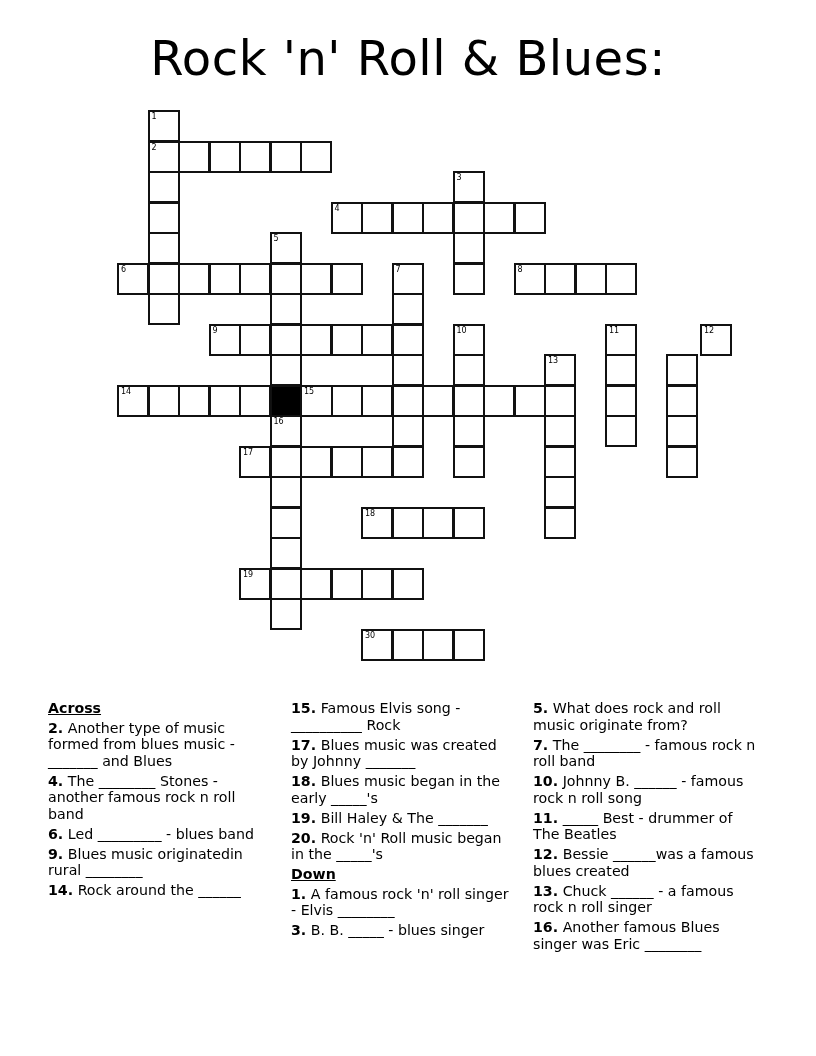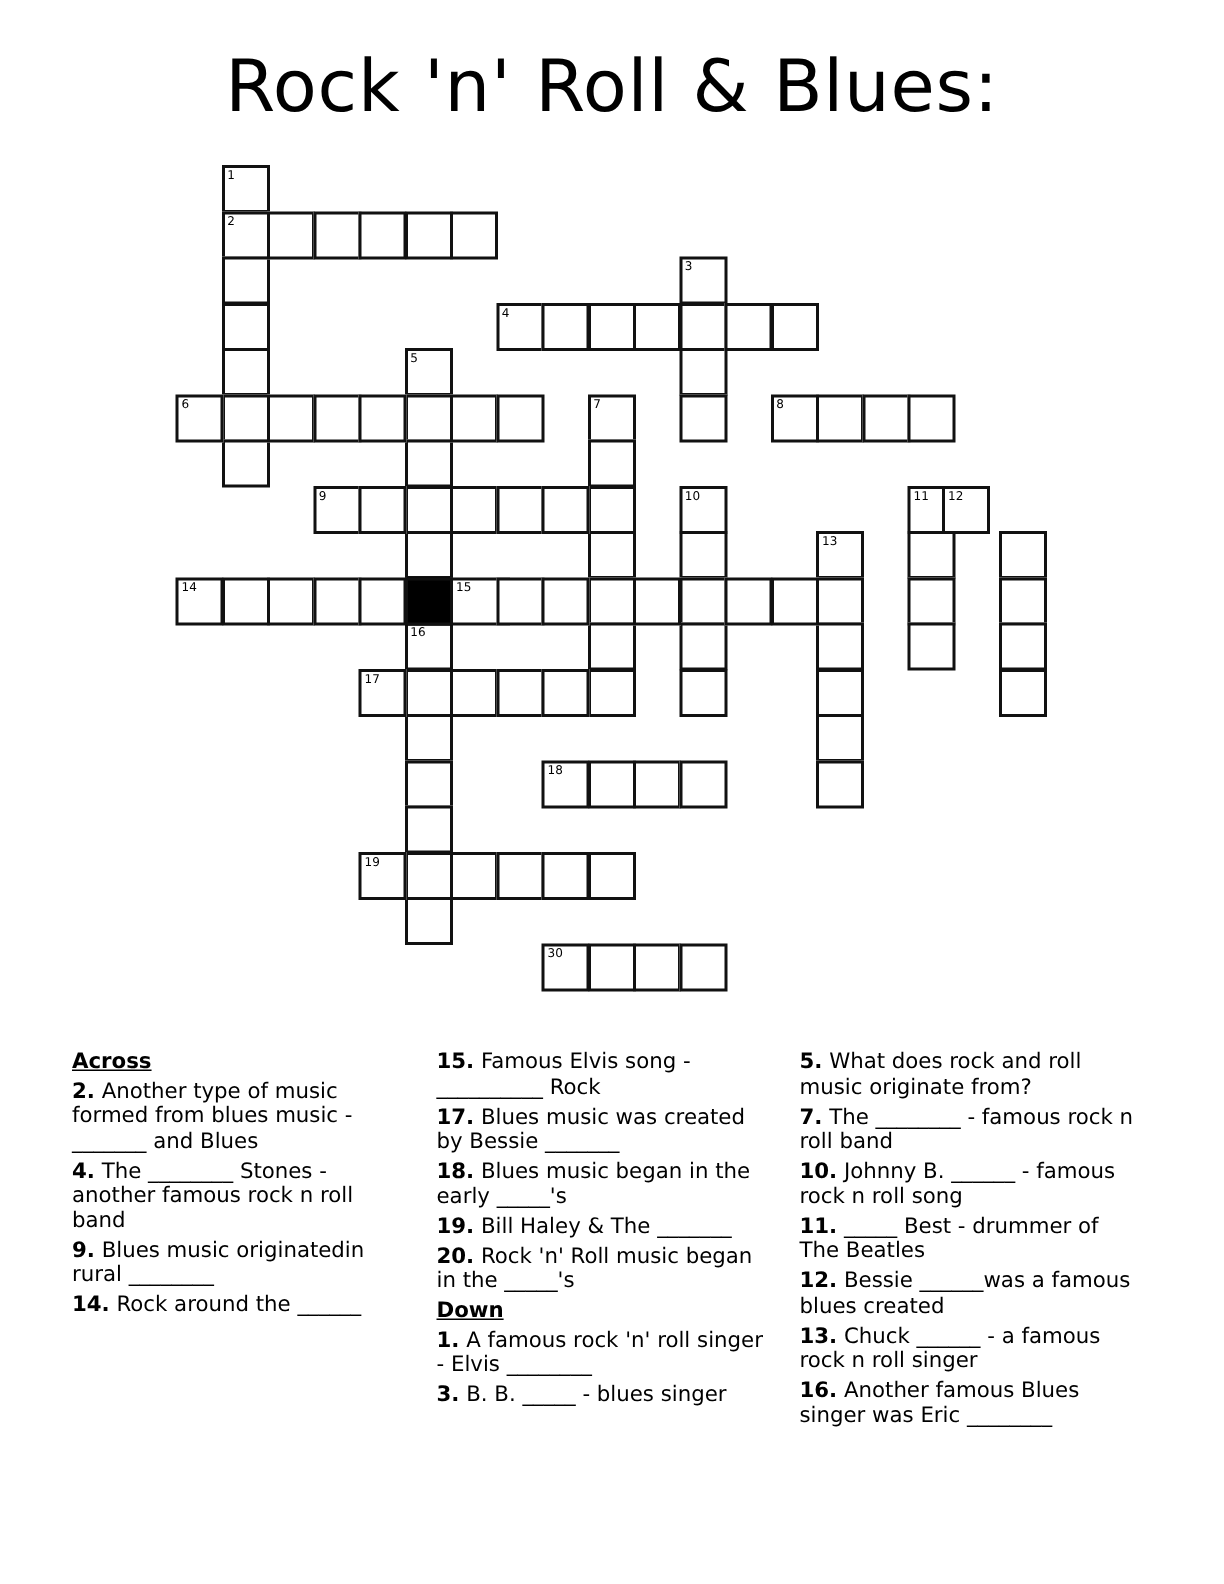--- a/index.html
+++ b/index.html
@@ -101,21 +101,21 @@
     <div class="cell" style="left: 452.5px; top: 354px;"></div>
     <div class="cell" style="left: 452.5px; top: 384.5px;"></div>
     <div class="cell" style="left: 452.5px; top: 415px;"></div>
     <div class="cell" style="left: 452.5px; top: 445.5px;"></div>
     <div class="cell" style="left: 605px; top: 323.5px; text-align: center;">
       <span class="num">11</span>
     </div>
     <div class="cell" style="left: 605px; top: 354px;"></div>
     <div class="cell" style="left: 605px; top: 384.5px;"></div>
     <div class="cell" style="left: 605px; top: 415px;"></div>
-    <div class="cell" style="left: 628px; top: 323.5px;">
+    <div class="cell" style="left: 700px; top: 323.5px;">
       <span class="num">12</span>
     </div>
     <div class="cell" style="left: 666px; top: 354px;"></div>
     <div class="cell" style="left: 666px; top: 384.5px;"></div>
     <div class="cell" style="left: 666px; top: 415px;"></div>
     <div class="cell" style="left: 666px; top: 445.5px;"></div>
     <div class="cell" style="left: 544px; top: 354px;">
       <span class="num">13</span>
     </div>
     <div class="cell" style="left: 544px; top: 384.5px;"></div>
@@ -172,27 +172,28 @@
     <div class="cell" style="left: 391.5px; top: 628.5px;"></div>
     <div class="cell" style="left: 422px; top: 628.5px;"></div>
     <div class="cell" style="left: 452.5px; top: 628.5px;"></div>
     <div class="cell black" style="left: 269.5px; top: 384.5px;"></div>
   </div>
 
 <div class="clues col1">
   <div class="heading">Across</div>
   <div class="clue"><b>2.</b><span> Another type of music formed from blues music - _______ and Blues</span></div>
   <div class="clue"><b>4.</b><span> The ________ Stones - another famous rock n roll band</span></div>
+  <div class="clue"><b>6.</b><span> Led _________ - blues band</span></div>
   <div class="clue"><b>9.</b><span> Blues music originatedin rural ________</span></div>
   <div class="clue"><b>14.</b><span> Rock around the ______</span></div>
 </div>
 
 <div class="clues col2">
   <div class="clue"><b>15.</b><span> Famous Elvis song - __________ Rock</span></div>
-  <div class="clue"><b>17.</b><span> Blues music was created by Bessie _______</span></div>
+  <div class="clue"><b>17.</b><span> Blues music was created by Johnny _______</span></div>
   <div class="clue"><b>18.</b><span> Blues music began in the early _____'s</span></div>
   <div class="clue"><b>19.</b><span> Bill Haley &amp; The _______</span></div>
   <div class="clue"><b>20.</b><span> Rock 'n' Roll music began in the _____'s</span></div>
   <div class="heading">Down</div>
   <div class="clue"><b>1.</b><span> A famous rock 'n' roll singer - Elvis ________</span></div>
   <div class="clue"><b>3.</b><span> B. B. _____ - blues singer</span></div>
 </div>
 
 <div class="clues col3">
   <div class="clue"><b>5.</b><span> What does rock and roll music originate from?</span></div>

